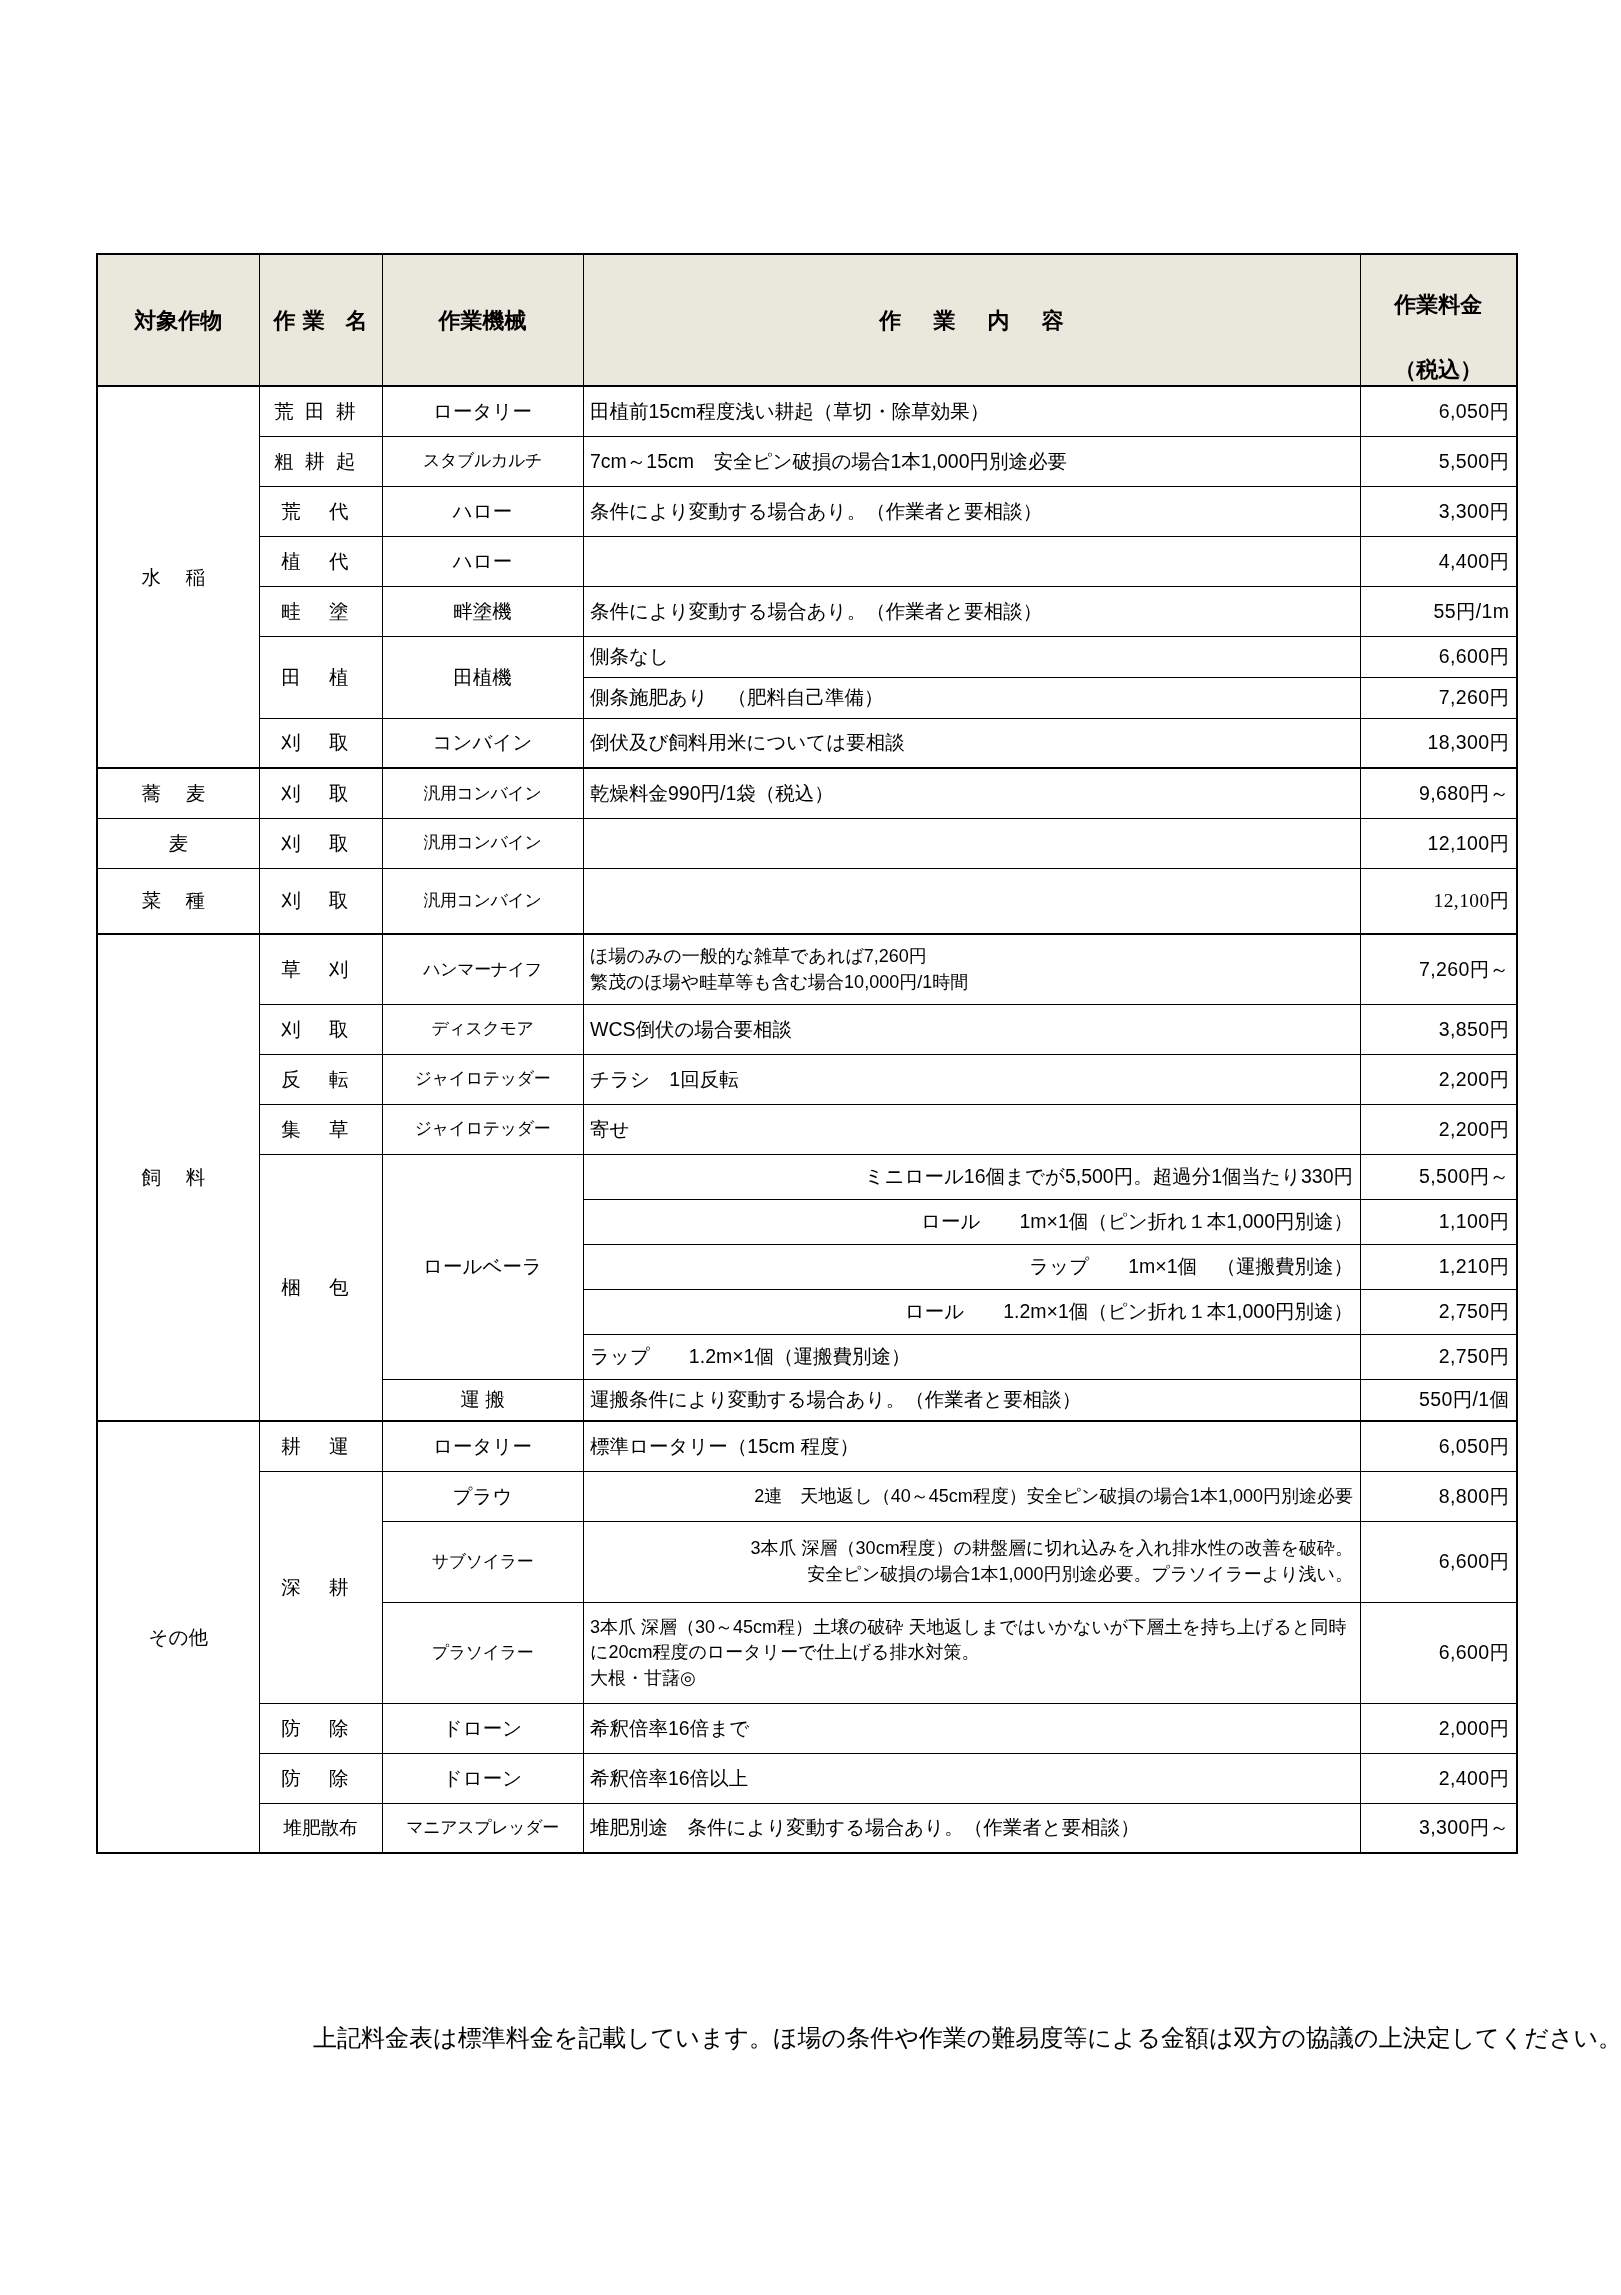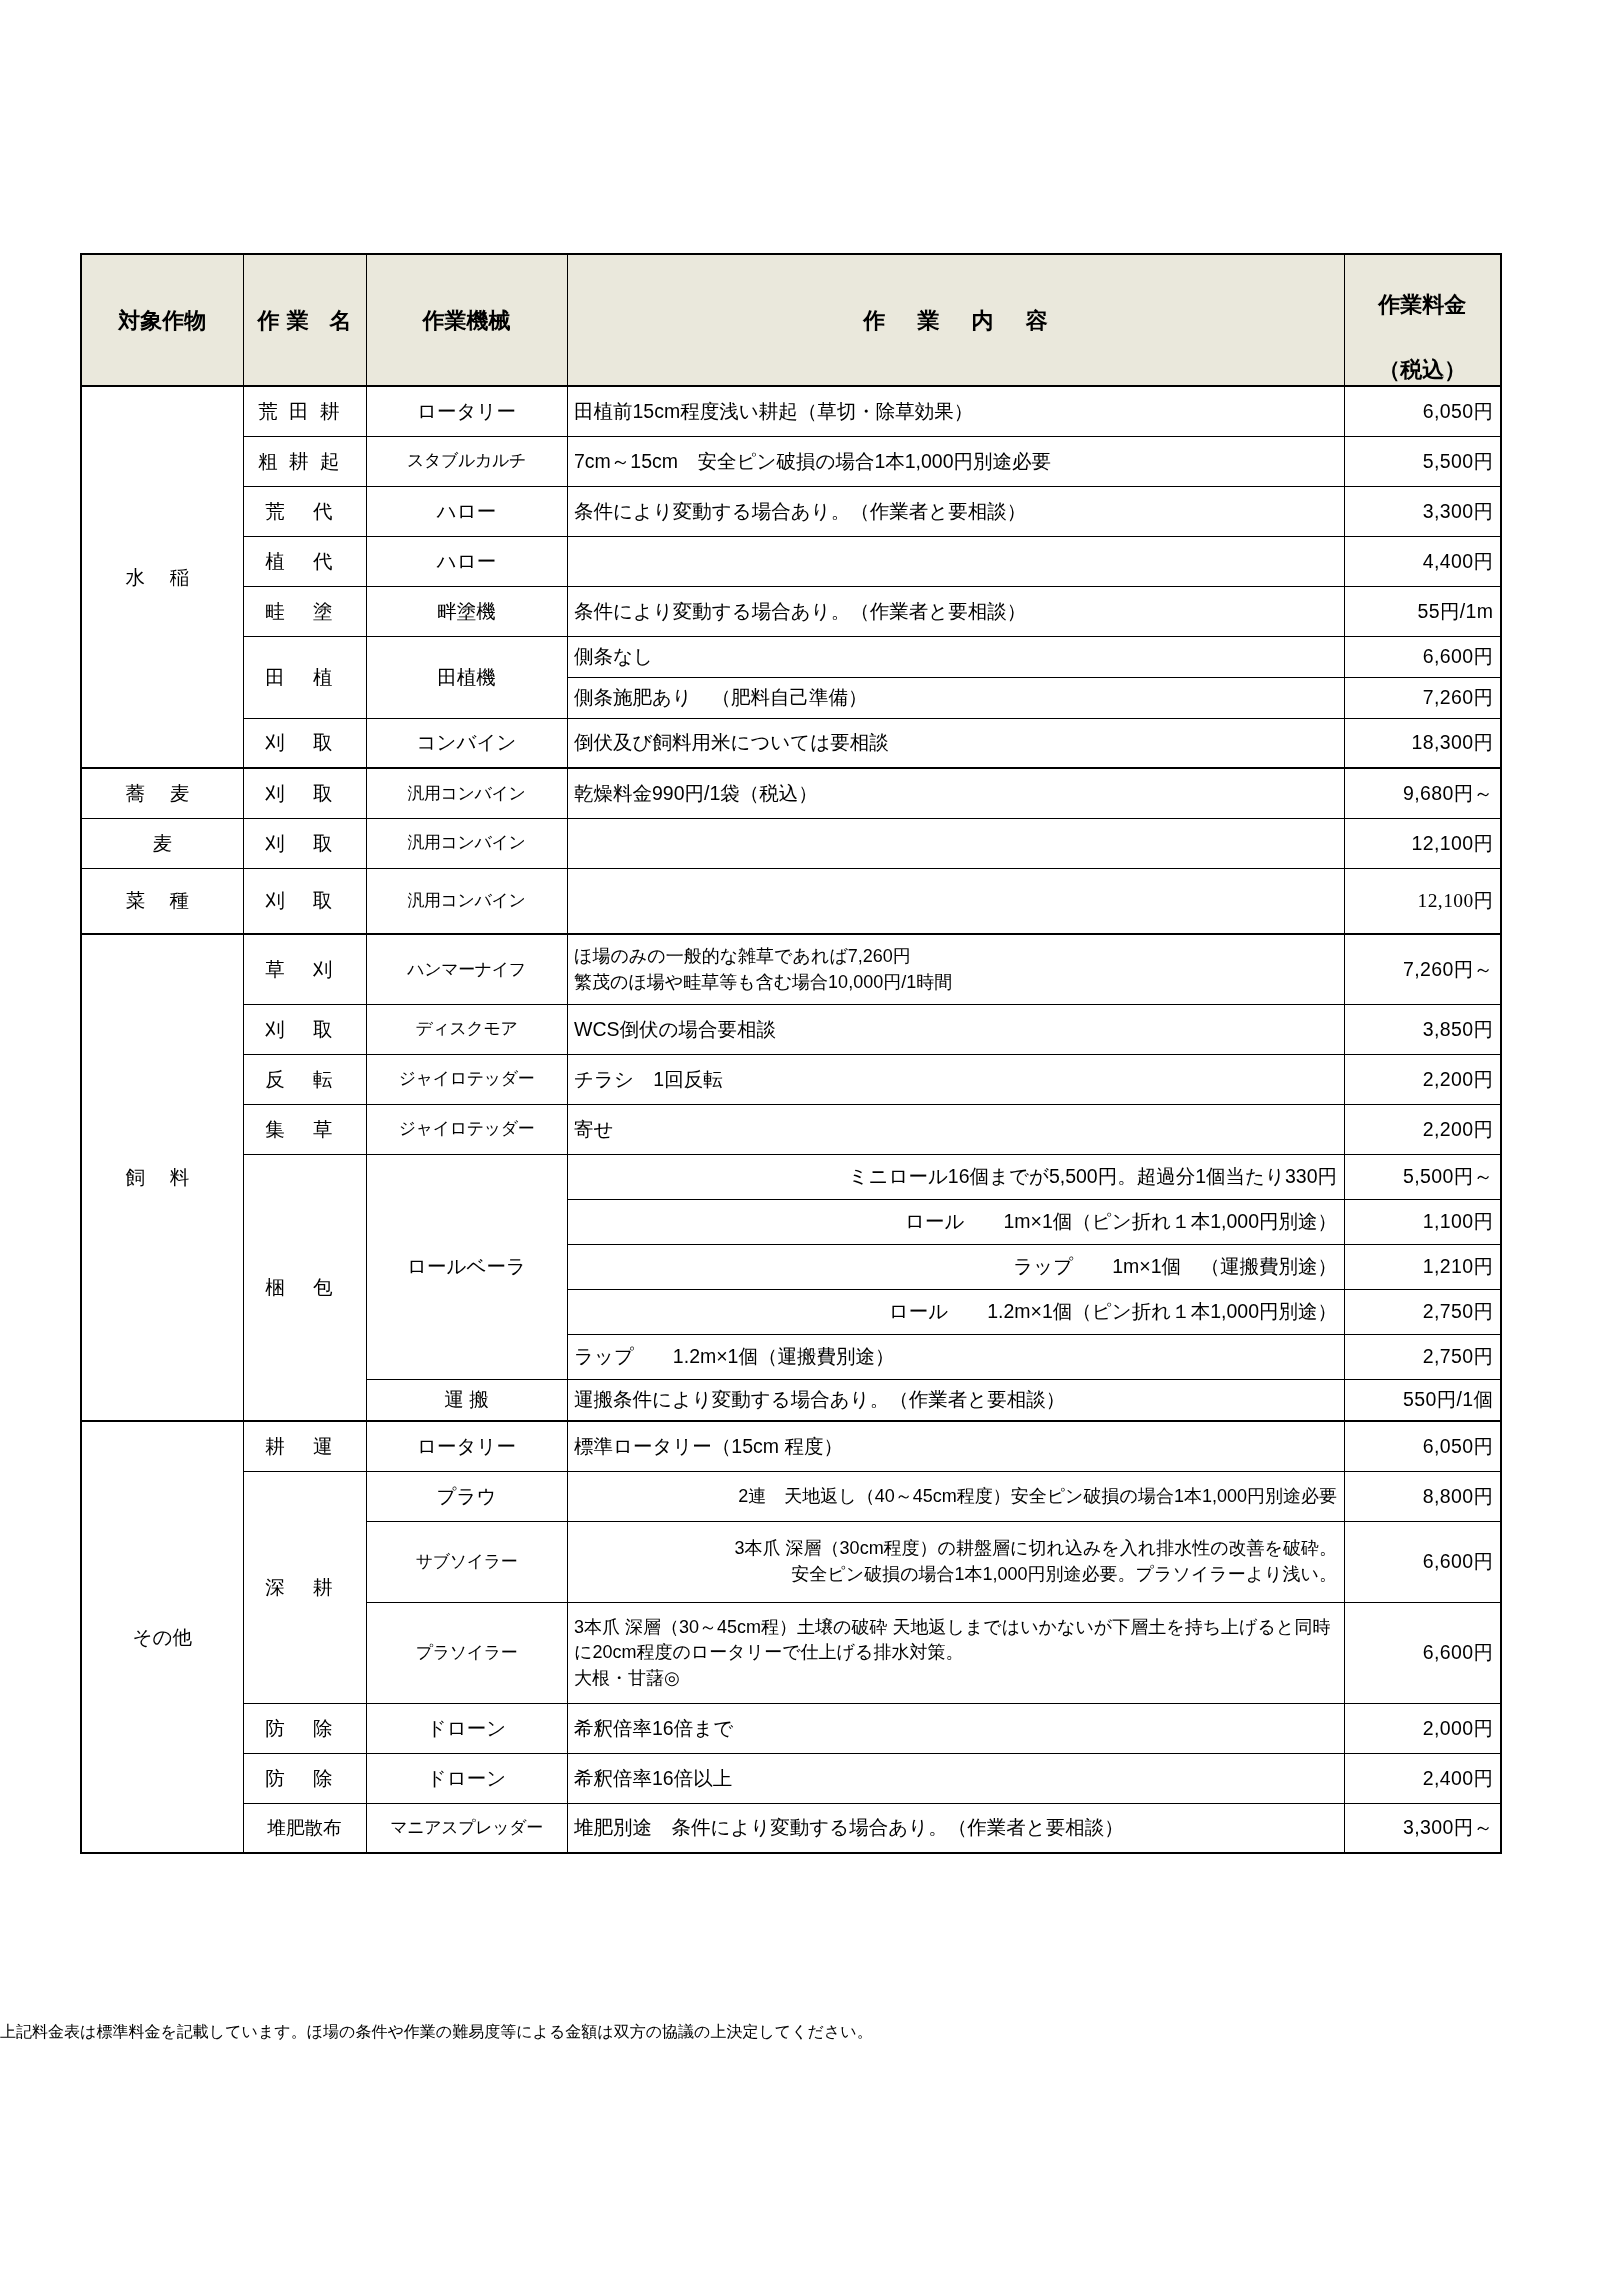--- a/index.html
+++ b/index.html
@@ -25,21 +25,21 @@
     width: 1622px;
     text-align: center;
     font-size: 35px;
     font-weight: bold;
     letter-spacing: 0.8px;
     white-space: pre;
   }
   .table-wrap {
     position: absolute;
     top: 253px;
-    left: 80px;
+    left: 96px;
     width: 1421px;
   }
   table.rate {
     border-collapse: collapse;
     table-layout: fixed;
     width: 1421px;
     border: 2.4px solid #000;
   }
   table.rate col.c-crop    { width: 162px; }
   table.rate col.c-work    { width: 123px; }
@@ -106,22 +106,22 @@
   tr.group-top > td, tr.group-top > th { border-top: 2.4px solid #000; }
   
   td.dot-top { border-top: 0.8px dotted #000; }
   td.dot-bottom { border-bottom: 0.8px dotted #000; text-align: right; }
 
   .footnote {
     position: absolute;
     top: 2022px;
     left: 0;
     width: 1622px;
-    text-align: left;
-    font-size: 16px;
+    text-align: right;
+    font-size: 24px;
   }
 </style>
 </head>
 <body>
 
 <div class="page">
 
 
   <div class="table-wrap">
     <table class="rate">

